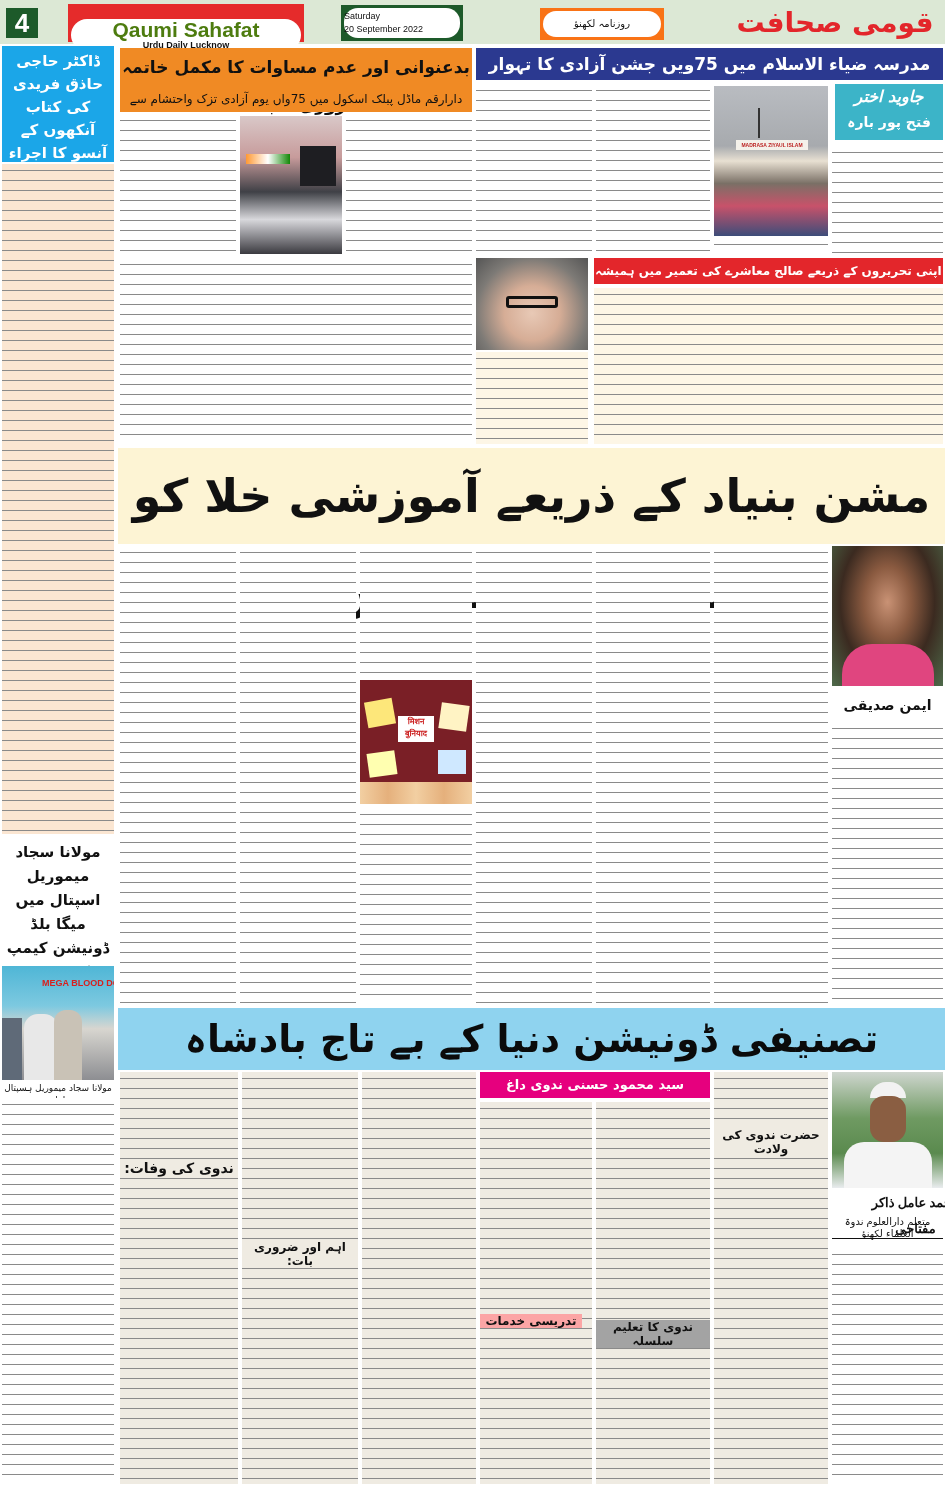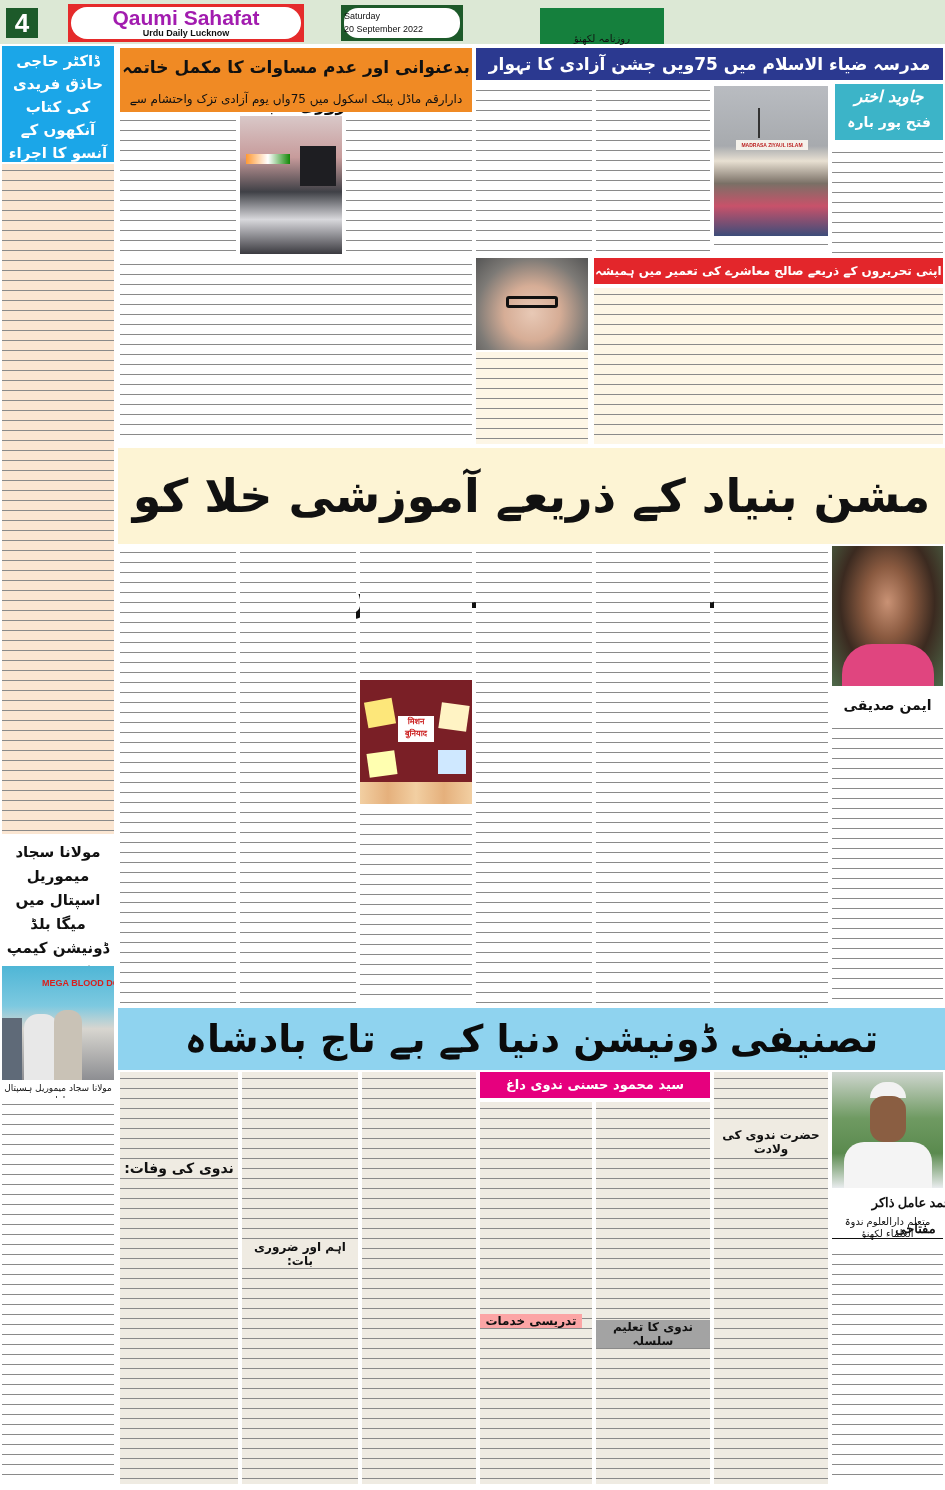--- a/index.html
+++ b/index.html
@@ -4,25 +4,25 @@
 <style>
   html,body{margin:0;padding:0;}
   body{width:945px;height:1490px;background:#fff;font-family:"DejaVu Sans",sans-serif;position:relative;overflow:hidden;}
   .abs{position:absolute;box-sizing:border-box;}
   .rtl{direction:rtl;}
   
   #masthead{left:0;top:0;width:945px;height:44px;background:#dce8d5;}
   #page-no{left:6px;top:8px;width:32px;height:30px;background:#1d5a2a;color:#fff;font:bold 26px "Liberation Sans",sans-serif;text-align:center;line-height:30px;}
   #title-box{left:68px;top:4px;width:236px;height:38px;background:#e52b2b;padding:3px;}
   #title-inner{width:100%;height:100%;background:#fff;border-radius:16px;text-align:center;}
-  #title-en{font:bold 21px "Liberation Sans",sans-serif;color:#a21caf;line-height:21px;}
+  #title-en{font:bold 21px "Liberation Sans",sans-serif;color:#4d7c0f;line-height:21px;margin-top:12px;}
   #title-sub{font:bold 9px "Liberation Sans",sans-serif;color:#111;}
   #date-box{left:341px;top:5px;width:122px;height:36px;background:#1d5a2a;padding:3px;}
   #date-inner{width:100%;height:100%;background:#fff;border-radius:14px;text-align:left;font:9px "Liberation Sans",sans-serif;color:#111;line-height:13px;padding-top:2px;box-sizing:border-box;}
-  #urdu-tag-box{left:540px;top:8px;width:124px;height:32px;background:#15803d;padding:18px;}
+  #urdu-tag-box{left:540px;top:8px;width:124px;height:32px;background:#f97316;padding:3px;}
   #urdu-tag-inner{width:100%;height:100%;background:#fff;border-radius:14px;text-align:center;font:10px "DejaVu Sans",sans-serif;line-height:26px;color:#111;}
   #urdu-title{left:730px;top:4px;width:210px;height:38px;text-align:center;color:#e3262b;font:bold 28px "DejaVu Sans",sans-serif;line-height:38px;}
   
   .col-text{background:repeating-linear-gradient(180deg,#fff 0px,#fff 6px,#8a8a8a 6px,#8a8a8a 7px,#fff 7px,#fff 10px);}
   .col-text-cream{background:repeating-linear-gradient(180deg,#fdf6e6 0px,#fdf6e6 6px,#8a8a8a 6px,#8a8a8a 7px,#fdf6e6 7px,#fdf6e6 10px);}
   .col-text-peach{background:repeating-linear-gradient(180deg,#fbe6d2 0px,#fbe6d2 6px,#8a8a8a 6px,#8a8a8a 7px,#fbe6d2 7px,#fbe6d2 10px);}
   .col-text-gray{background:repeating-linear-gradient(180deg,#efebe2 0px,#efebe2 6px,#8a8a8a 6px,#8a8a8a 7px,#efebe2 7px,#efebe2 10px);}
   .head-ur{font-family:"DejaVu Sans",sans-serif;font-weight:bold;text-align:center;direction:rtl;}
   .photo{background:#999;overflow:hidden;}
   .caption{font-size:9px;text-align:center;direction:rtl;color:#111;line-height:12px;}
@@ -41,20 +41,21 @@
   </div>
   <div class="abs" id="date-box">
     <div id="date-inner">
       <div>Saturday</div>
       <div>20  September 2022</div>
     </div>
   </div>
   <div class="abs" id="urdu-tag-box">
     <div id="urdu-tag-inner" class="rtl">روزنامہ لکھنؤ</div>
   </div>
+  <div class="abs rtl" id="urdu-title">قومی صحافت</div>
 </div>
 
 <div class="abs head-ur" style="left:2px;top:46px;width:112px;height:116px;background:#1ba6e8;color:#fff;font-size:15px;line-height:23px;padding:4px 4px;">ڈاکٹر حاجی حاذق فریدی کی کتاب آنکھوں کے آنسو کا اجراء ہوا</div>
 <div class="abs col-text-peach rtl" style="left:2px;top:164px;width:112px;height:670px;font-size:0;">
   <span style="font-size:0;">نوادکر شک مہادو یالیہ دیودھا بکری برانواں میں ریاستی سطح کی شاعری کانفرنس کا انعقاد کیا گیا۔ پروگرام کا افتتاح وارث علی کالج کی ایم ایل اے محترمہ ارونا دیوی اور شعراء و شاعرات نے مشترکہ طور پر کیا۔ سب سے پہلے شعراء کا استقبال کیا گیا۔ اس کے بعد ڈاکٹر حاجی حاذق فرید کی کتاب آنکھوں کے آنسو کی تقریب رونمائی ہوئی۔</span>
 </div>
 <div class="abs head-ur" style="left:2px;top:840px;width:112px;height:122px;color:#111;font-size:15px;line-height:24px;">مولانا سجاد میموریل اسپتال میں میگا بلڈ ڈونیشن کیمپ کا انعقاد</div>
 <div class="abs photo" style="left:2px;top:966px;width:112px;height:114px;background:linear-gradient(180deg,#4fb6d6 0%,#7dc9e0 35%,#d8d6d0 55%,#8d8e92 100%);">
   <div class="abs" style="left:40px;top:12px;width:72px;height:16px;font:bold 9px 'Liberation Sans',sans-serif;color:#d8201e;white-space:nowrap;overflow:hidden;">MEGA BLOOD DON</div>
   <div class="abs" style="left:22px;top:48px;width:34px;height:66px;background:#e8e8e8;border-radius:14px 14px 0 0;"></div>

